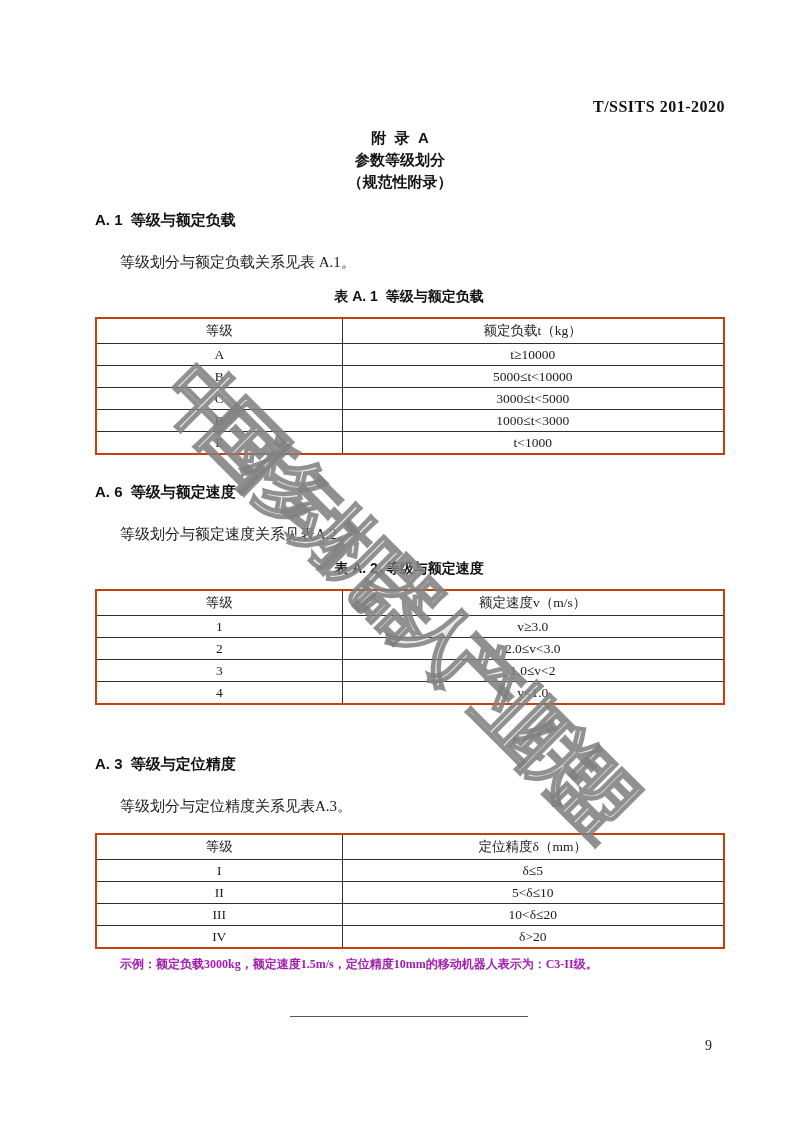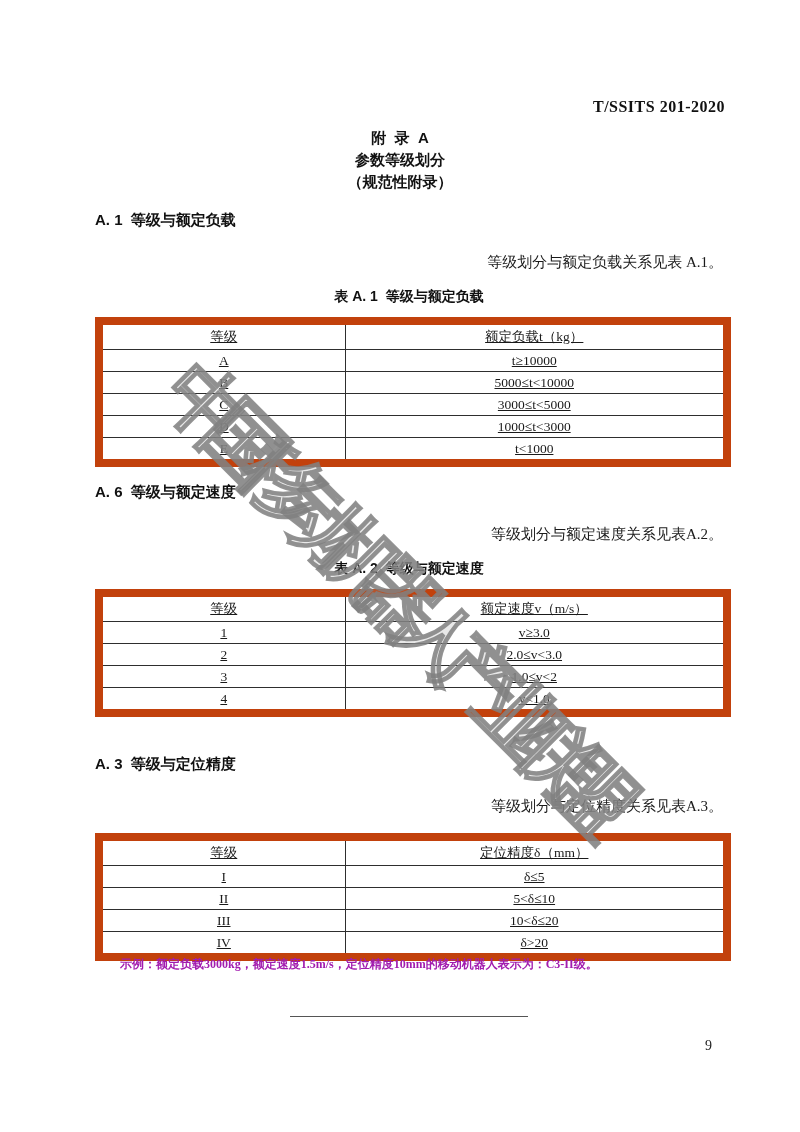--- a/index.html
+++ b/index.html
@@ -38,36 +38,34 @@
   .section-heading {
     font-family: "Liberation Sans", "DejaVu Sans", sans-serif;
     font-weight: 700; font-size: 15px; line-height: 16px;
     white-space: pre; color: #111;
     margin: 0 0 26px 0;
   }
   .section-body {
     font-size: 15px; line-height: 16px;
     margin: 0 0 19px 0; padding-left: 25px;
     color: #1a1a1a;
-    text-align: right;
   }
   .table-caption {
     font-family: "Liberation Sans", "DejaVu Sans", sans-serif;
     font-weight: 700; font-size: 14px; line-height: 15px;
     text-align: center; white-space: pre; color: #111;
     margin: 0 0 13px 0;
   }
 
   table.grade-table {
     border-collapse: collapse;
     width: 628px;
     table-layout: fixed;
-    border: 8px solid #c2410c;
+    border: 2px solid #c2410c;
     background: transparent;
-    text-decoration: underline;
   }
   table.grade-table th, table.grade-table td {
     border: 1px solid #2e2e2e;
     text-align: center; vertical-align: middle;
     font-weight: normal;
     font-size: 13.5px;
     padding: 0;
     color: #1a1a1a;
     background: transparent;
   }

